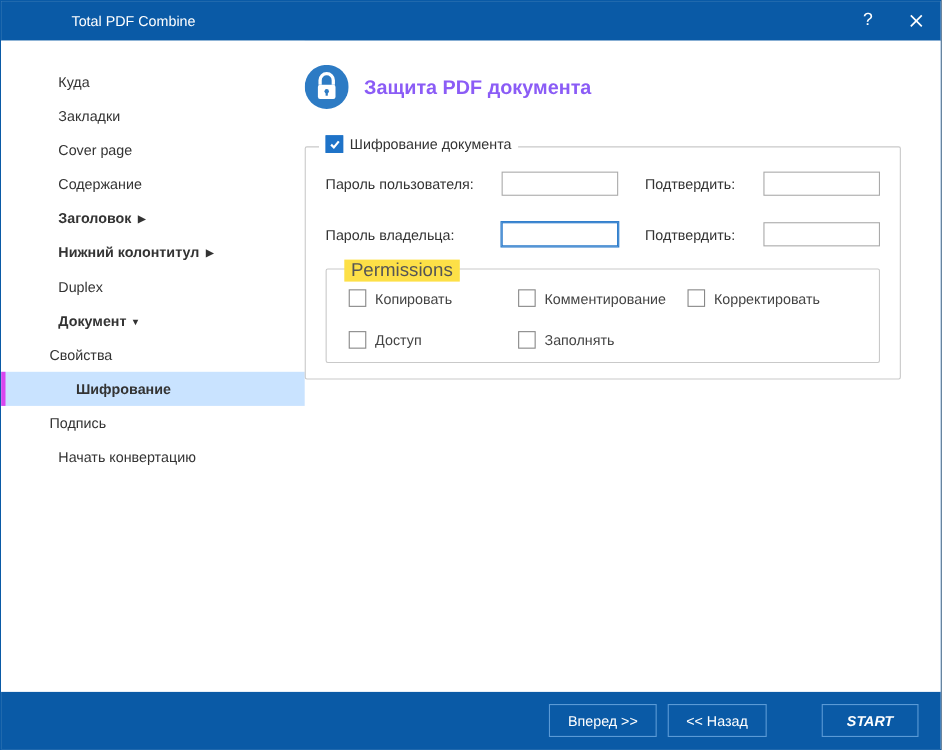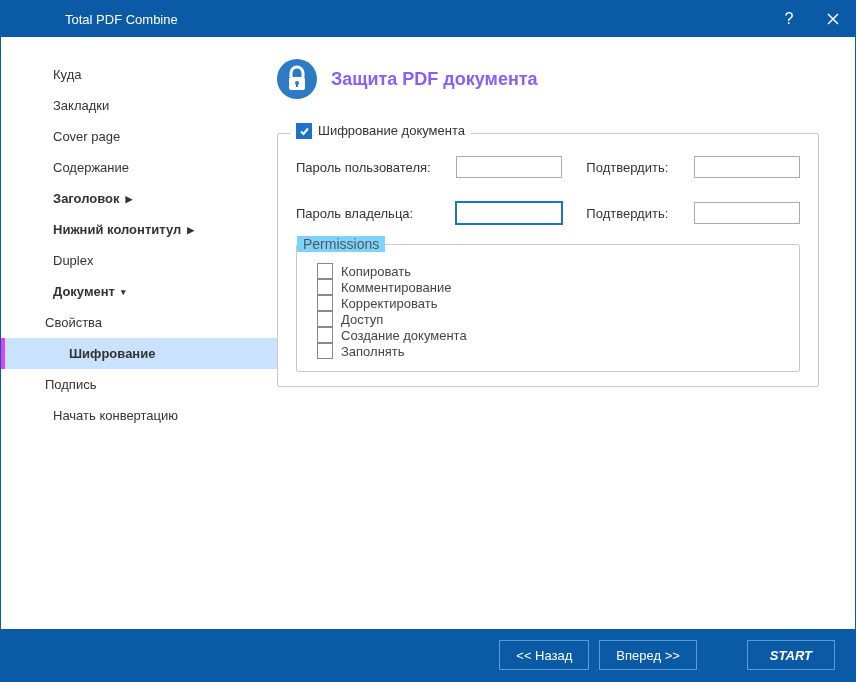--- a/index.html
+++ b/index.html
@@ -23,22 +23,22 @@
 .legend { position: absolute; top: -11px; left: 12px; background: #fff; padding: 0 6px; display: flex; align-items: flex-start; gap: 6px; color: #333; }
 .check { width: 16px; height: 16px; border: 1px solid #888; background: #fff; display: inline-flex; align-items: center; justify-content: center; cursor: pointer; }
 .check.checked { background: #1e73c8; border-color: #1e73c8; }
 .check.checked svg { display: block; }
 .check svg { display: none; }
 .form-grid { display: grid; grid-template-columns: auto 106px auto 106px; column-gap: 22px; row-gap: 12px; align-items: center; margin-top: 8px; gap: 24px; }
 .form-label { color: #333; white-space: nowrap; }
 .text-input { width: 106px; height: 22px; border: 1px solid #aaa; padding: 0 4px; font-size: 13px; }
 .text-input.focused { border: 1px solid #1e73c8; outline: 1px solid #1e73c8; }
 .inner-fieldset { border: 1px solid #c9c9c9; border-radius: 2px; padding: 18px 20px 12px 20px; margin-top: 20px; position: relative; }
-.inner-legend { position: absolute; top: -9px; left: 0; background: #7dd3fc; padding: 0 6px; color: #555; font-size: 14px; }
-.perm-grid { display: grid; grid-template-columns: 1fr; }
+.inner-legend { position: absolute; top: -9px; left: 16px; background: #fde047; padding: 0 6px; color: #555; font-size: 17px; }
+.perm-grid { display: grid; grid-template-columns: 1fr 1fr 1fr; row-gap: 22px; }
 .perm-item { display: flex; align-items: center; gap: 8px; color: #444; }
 .footer { height: 52px; background: #0a5aa6; display: flex; align-items: center; justify-content: flex-end; gap: 10px; padding: 0 20px; }
 .footer-btn { height: 30px; padding: 0 16px; background: #0a5aa6; color: #fff; border: 1px solid #5a9ad6; cursor: pointer; font-size: 13px; display: flex; align-items: center; }
 .footer-btn.start { font-weight: bold; font-style: italic; padding: 0 22px; }
 .spacer { width: 30px; }
 </style>
 </head>
 <body>
 
 <div class="window">
@@ -137,31 +137,27 @@
             <div class="perm-item">
                 <span class="check"></span>
                 <span>Корректировать</span>
               </div>
             <div class="perm-item">
                 <span class="check"></span>
                 <span>Доступ</span>
               </div>
             <div class="perm-item">
                 <span class="check"></span>
-                <span>Создание документа</span>
-              </div>
-            <div class="perm-item">
-                <span class="check"></span>
                 <span>Заполнять</span>
               </div>
           </div>
         </div>
       </div>
     </div>
   </div>
 
   <div class="footer">
+    <button class="footer-btn">Вперед  &gt;&gt;</button>
     <button class="footer-btn">&lt;&lt;  Назад</button>
-    <button class="footer-btn">Вперед  &gt;&gt;</button>
     <div class="spacer"></div>
     <button class="footer-btn start">START</button>
   </div>
 </div>
 
 </body></html>

